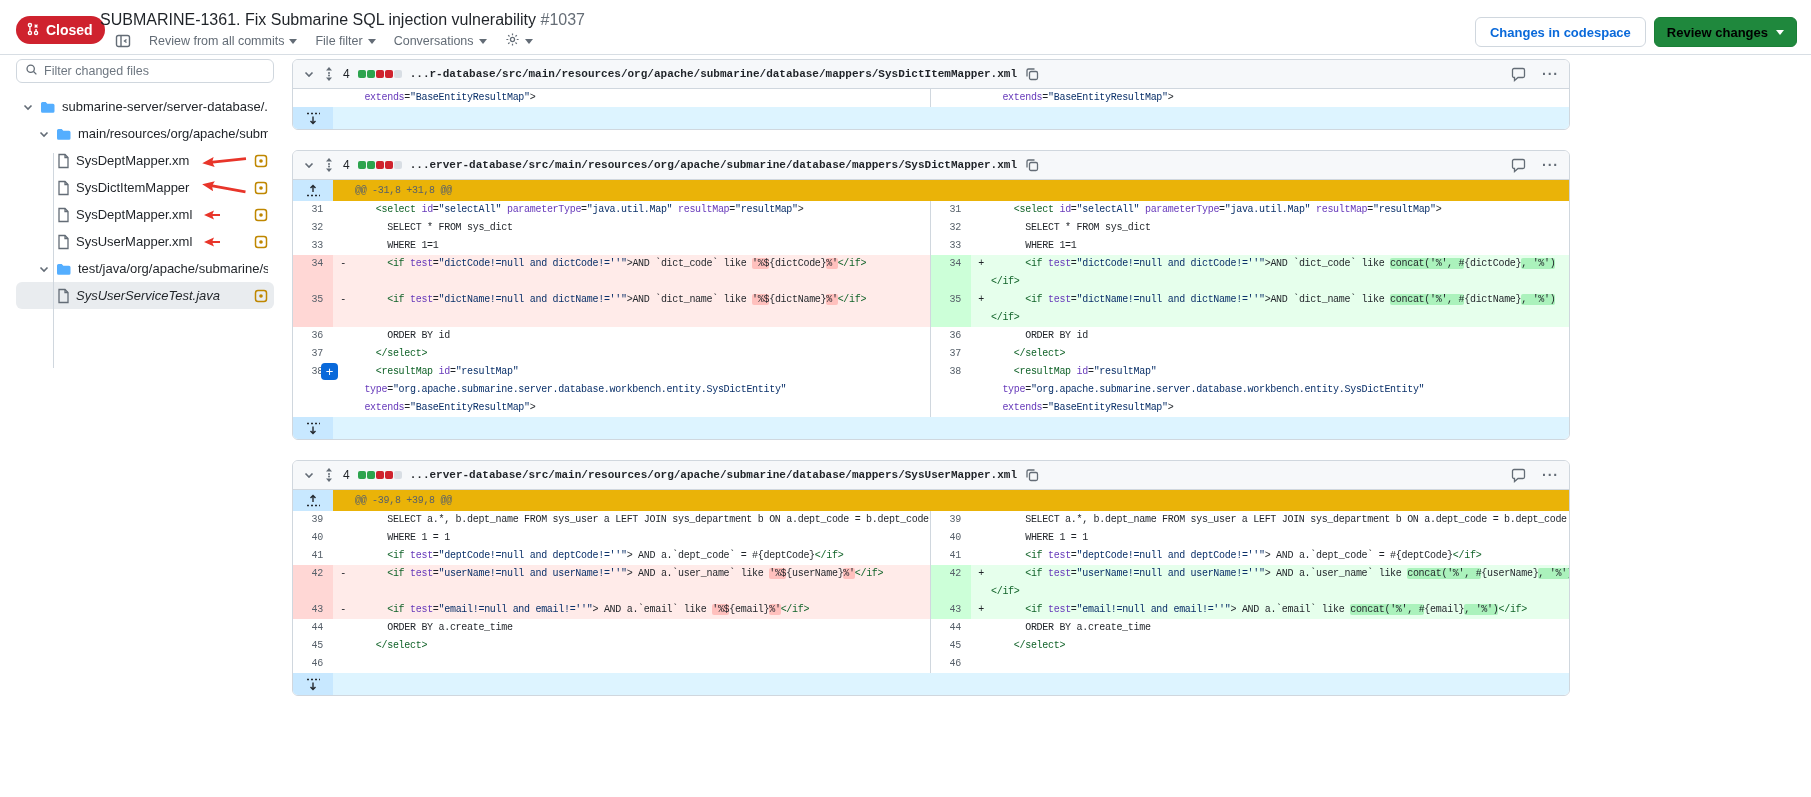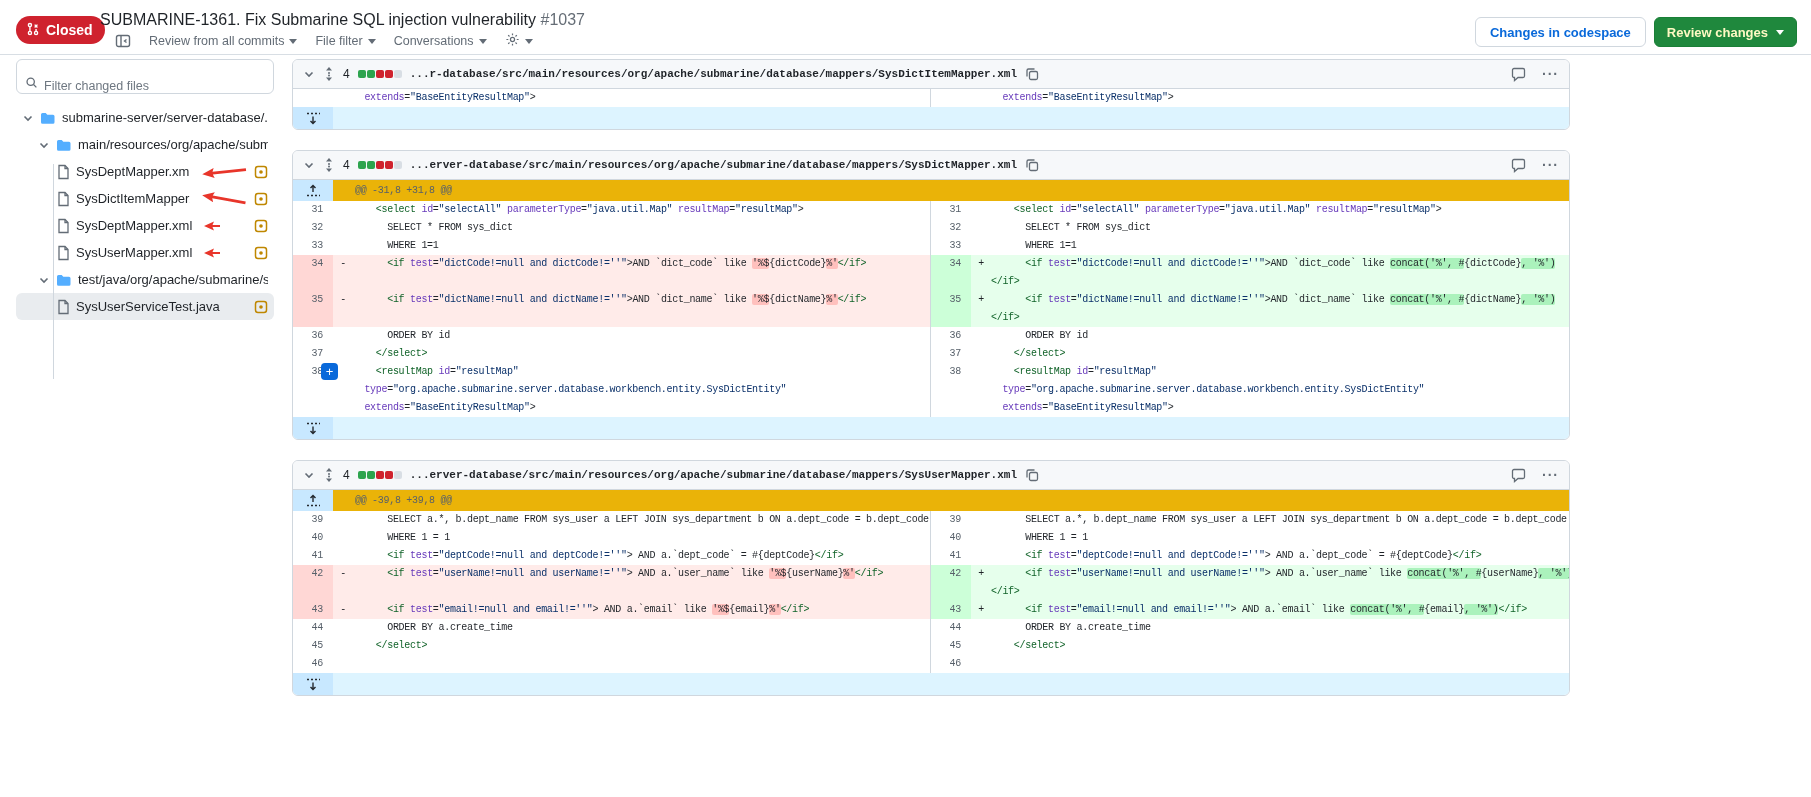--- a/index.html
+++ b/index.html
@@ -17,37 +17,37 @@
   .subtoolbar { position:absolute; left:115px; top:32px; display:flex; align-items:center; gap:18px;
     font-size:12.5px; color:#636c76; }
   .subtoolbar .tb-item { display:flex; align-items:center; gap:5px; cursor:pointer; }
   .caret { width:0; height:0; border-left:4px solid transparent; border-right:4px solid transparent;
     border-top:5px solid #636c76; display:inline-block; }
   .caret.white { border-top-color:#fff; }
   .hdr-buttons { position:absolute; right:14px; top:17px; display:flex; gap:8px; }
   .btn-codespace { height:30px; padding:0 14px; background:#fff; border:1px solid #d0d7de; border-radius:6px;
     color:#0969da; font-size:13px; font-weight:600; display:flex; align-items:center; cursor:pointer; }
   .btn-review { height:30px; padding:0 12px; background:#1f883d; border:1px solid #1a7f37; border-radius:6px;
-    color:#fef9c3; font-size:13px; font-weight:600; display:flex; align-items:center; gap:8px; cursor:pointer; }
+    color:#000000; font-size:13px; font-weight:600; display:flex; align-items:center; gap:8px; cursor:pointer; }
 
   
   .layout { display:flex; }
   .sidebar { width:290px; flex:none; padding:4px 16px 0 16px; position:relative; }
   .main { width:1280px; flex:none; padding:4px 0 0 2px; }
 
   
-  .filter-box { display:flex; align-items:flex-end; gap:6px; height:35px; border:1px solid #d0d7de;
+  .filter-box { display:flex; align-items:center; gap:6px; height:24px; border:1px solid #d0d7de;
     border-radius:6px; padding:0 8px; margin-bottom:10px; background:#fff; }
   .filter-box input { border:none; outline:none; font-size:12.5px; width:100%; color:#1f2328;
     font-family:"Liberation Sans", sans-serif; }
   .filter-box input::placeholder { color:#6e7781; }
   .tree { position:relative; font-size:13px; }
   .tree-row { height:27px; display:flex; align-items:center; gap:6px; position:relative;
     cursor:pointer; border-radius:6px; padding-right:6px; }
-  .tree-row.selected { background:#e9ecef; }
+  .tree-row.selected { background:#e9ecef;font-style:italic; }
   .tree-row .lbl { white-space:nowrap; overflow:hidden; }
   .tree-row .mod-icon { margin-left:auto; }
   .guide-line { position:absolute; width:1px; background:#d0d7de; left:37px; }
   .chev { flex:none; }
   .arrow-annot { flex:none; margin-left:4px; }
 
   
   .panel { border:1px solid #d0d7de; border-radius:6px; margin-bottom:20px; overflow:hidden; background:#fff; }
   .file-header { height:29px; background:#f6f8fa; border-bottom:1px solid #d0d7de;
     display:flex; align-items:center; gap:8px; padding:0 10px; }

